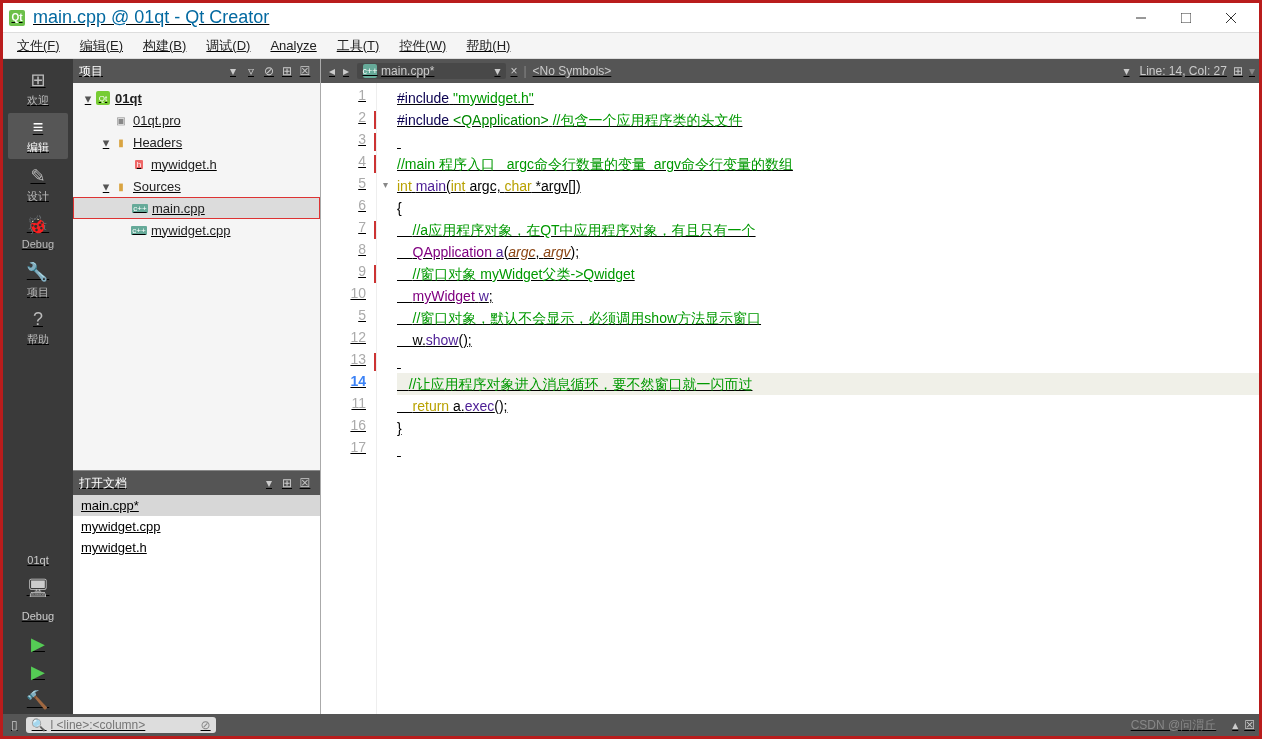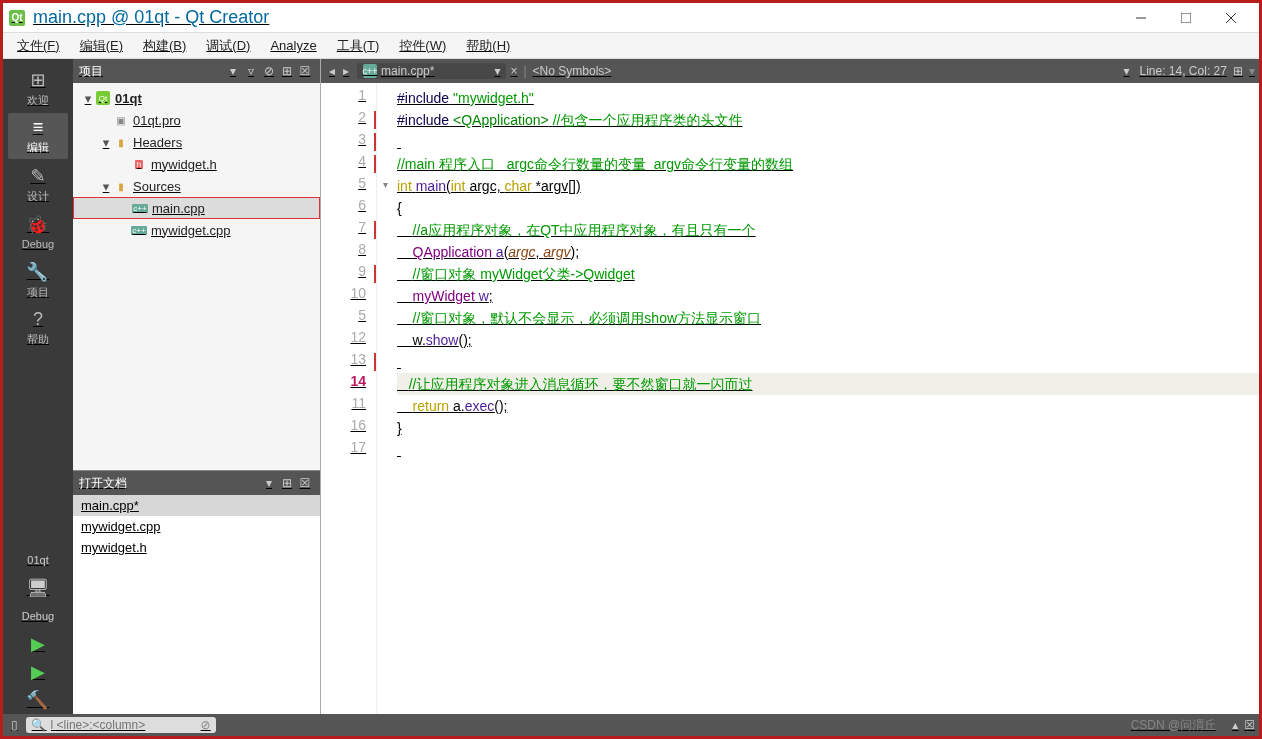--- a/index.html
+++ b/index.html
@@ -53,21 +53,21 @@
 .tabbar { height:24px; background:#555; display:flex; align-items:center; color:#ccc; padding:0 4px; font-size:12px; }
 .tabbar .nav { padding:0 4px; }
 .tabbar .tcombo { display:flex; align-items:center; background:#484848; border-radius:2px; padding:1px 6px; margin:0 4px; }
 .tabbar .tcombo .fi { width:14px; height:14px; background:#6a9; border-radius:2px; margin-right:4px; font-size:9px; display:flex; align-items:center; justify-content:center; color:#fff; }
 .tabbar .right { margin-left:auto; display:flex; align-items:center; gap:6px; }
 .tabbar .sep { color:#888; }
 
 .code { flex:1; display:flex; overflow:hidden; background:#fff; font-family:Consolas,monospace; font-size:14px; }
 .gutter { width:56px; background:#fff; border-right:1px solid #eee; text-align:right; color:#aaa; padding-top:4px; }
 .gutter .ln { height:22px; padding-right:10px; position:relative; }
-.gutter .ln.cur { color:#be185d; font-weight:bold; }
+.gutter .ln.cur { color:#3b82f6; font-weight:bold; }
 .gutter .ln .mark { position:absolute; right:0; top:2px; bottom:2px; width:2px; background:#c33; }
 .gutter .ln .fold { position:absolute; right:-12px; top:4px; font-size:10px; color:#888; }
 .codetxt { flex:1; padding:4px 0 4px 20px; overflow:auto; white-space:pre; }
 .codetxt .cl { height:22px; line-height:22px; }
 .codetxt .cl.hl { background:#f0f0e8; }
 .kw { color:#b8a100; }
 .str { color:#090; }
 .cmt { color:#090; }
 .inc { color:#080; }
 .pp { color:#0a0050; }

